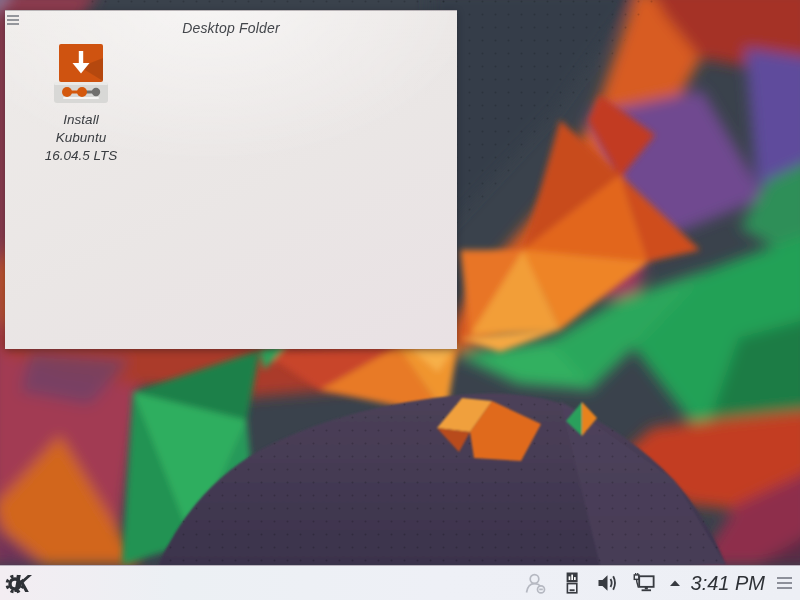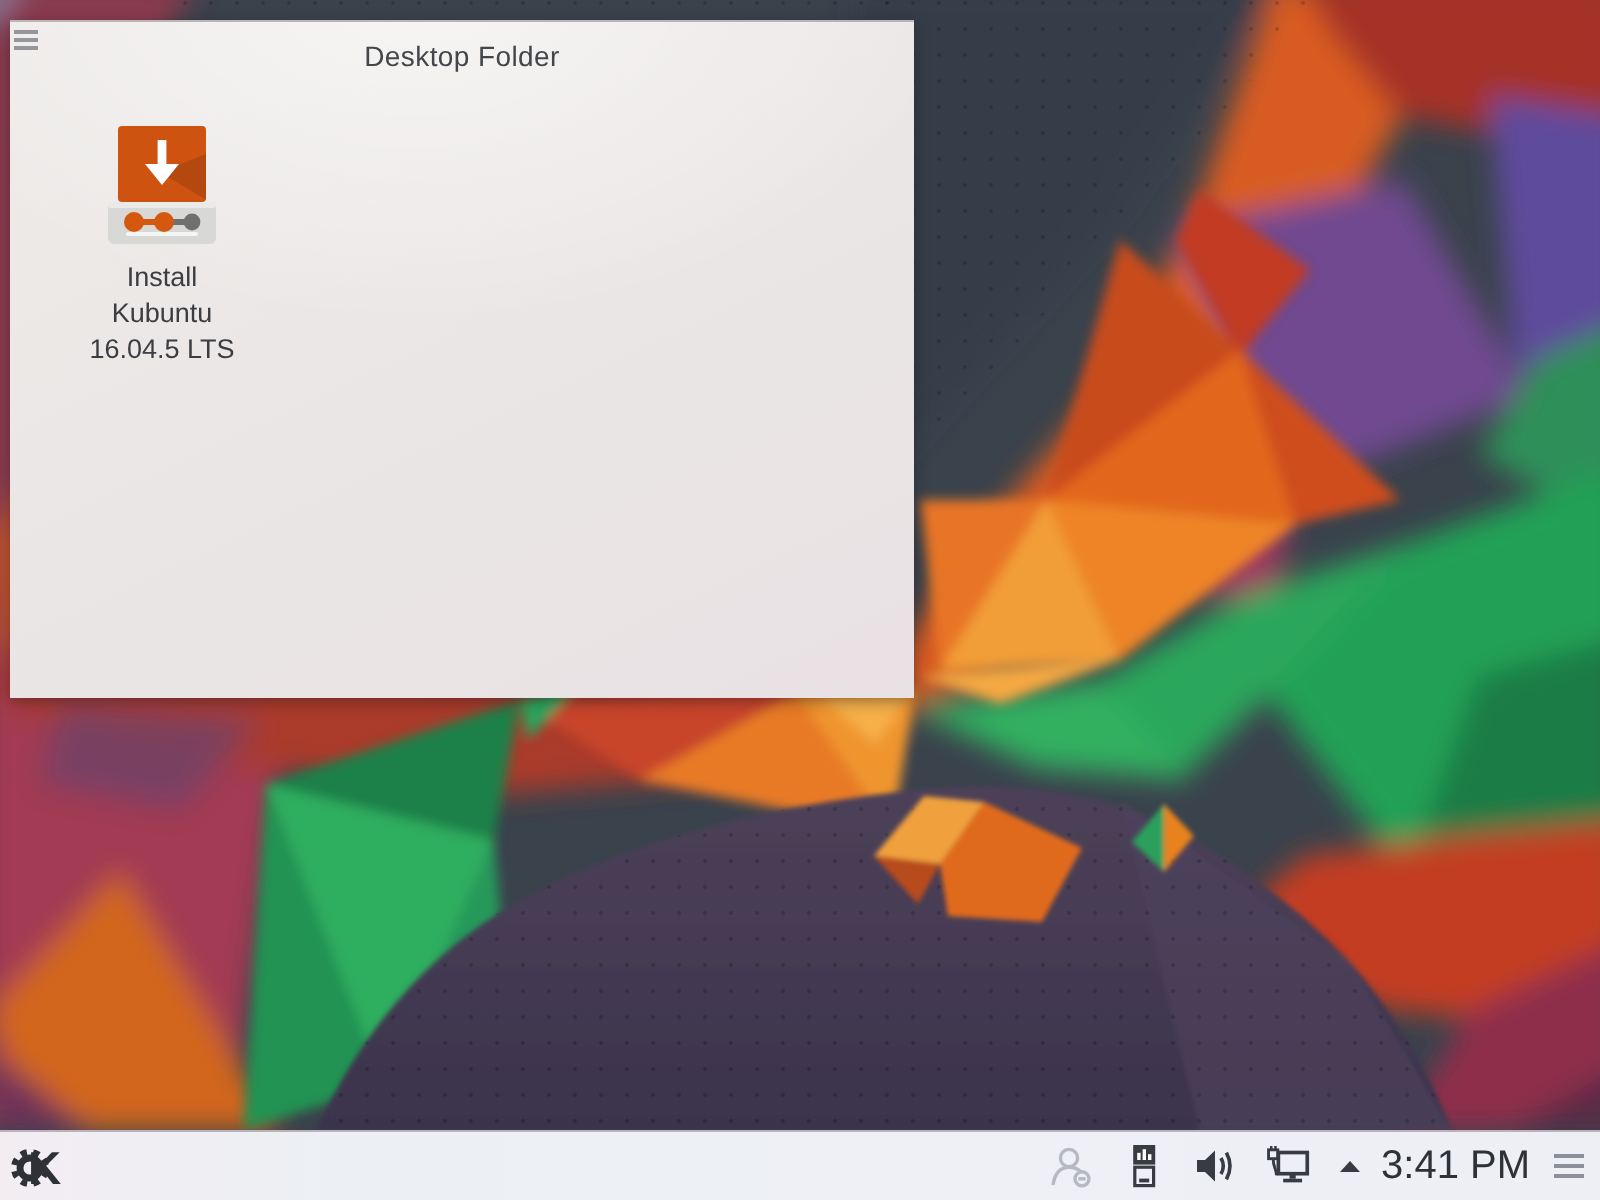--- a/index.html
+++ b/index.html
@@ -1,18 +1,19 @@
 <!DOCTYPE html>
 <html><head>
 <meta charset="utf-8">
 <style>
   html,body{margin:0;padding:0;background:#222;}
   .screen{
     position:relative;width:800px;height:600px;overflow:hidden;
     font-family:"Liberation Sans",sans-serif;
+    font-style:italic;
     -webkit-font-smoothing:antialiased;
   }
   
   .wallpaper{position:absolute;left:0;top:0;width:800px;height:565px;display:block;}
 
   
   .folder-widget{
     position:absolute;left:5px;top:10px;width:452px;height:338px;
     background:
       radial-gradient(ellipse 420px 260px at 45% -5%, rgba(255,255,255,0.55), rgba(255,255,255,0) 65%),
@@ -20,21 +21,21 @@
     border-top:1px solid rgba(60,60,70,0.28);
     box-shadow:0 2px 7px rgba(20,18,30,0.38);
   }
   .widget-handle{position:absolute;left:2px;top:2px;width:18px;height:16px;cursor:pointer;}
   .widget-handle span{display:block;width:12px;height:2px;margin:2px 0;background:#94969b;}
   .widget-title{
     position:absolute;top:9px;left:0;width:100%;text-align:center;
     font-size:14px;color:#43464b;letter-spacing:0.2px;
   }
   .desktop-icon{
-    position:absolute;left:39px;top:48px;width:74px;text-align:center;cursor:pointer;
+    position:absolute;left:39px;top:29px;width:74px;text-align:center;cursor:pointer;
   }
   .desktop-icon svg{display:block;margin:0 auto;}
   .icon-label{margin-top:7px;font-size:13.5px;line-height:18px;color:#3a3d41;}
 
   
   .taskbar{
     position:absolute;left:0;bottom:0;width:800px;height:35px;box-sizing:border-box;
     border-top:1px solid #b9b2bd;
     background:linear-gradient(90deg,#f3edf2 0%,#ecf0f4 22%,#eef0f6 55%,#edeff5 100%);
     display:flex;align-items:center;padding:0 6px 0 4px;

